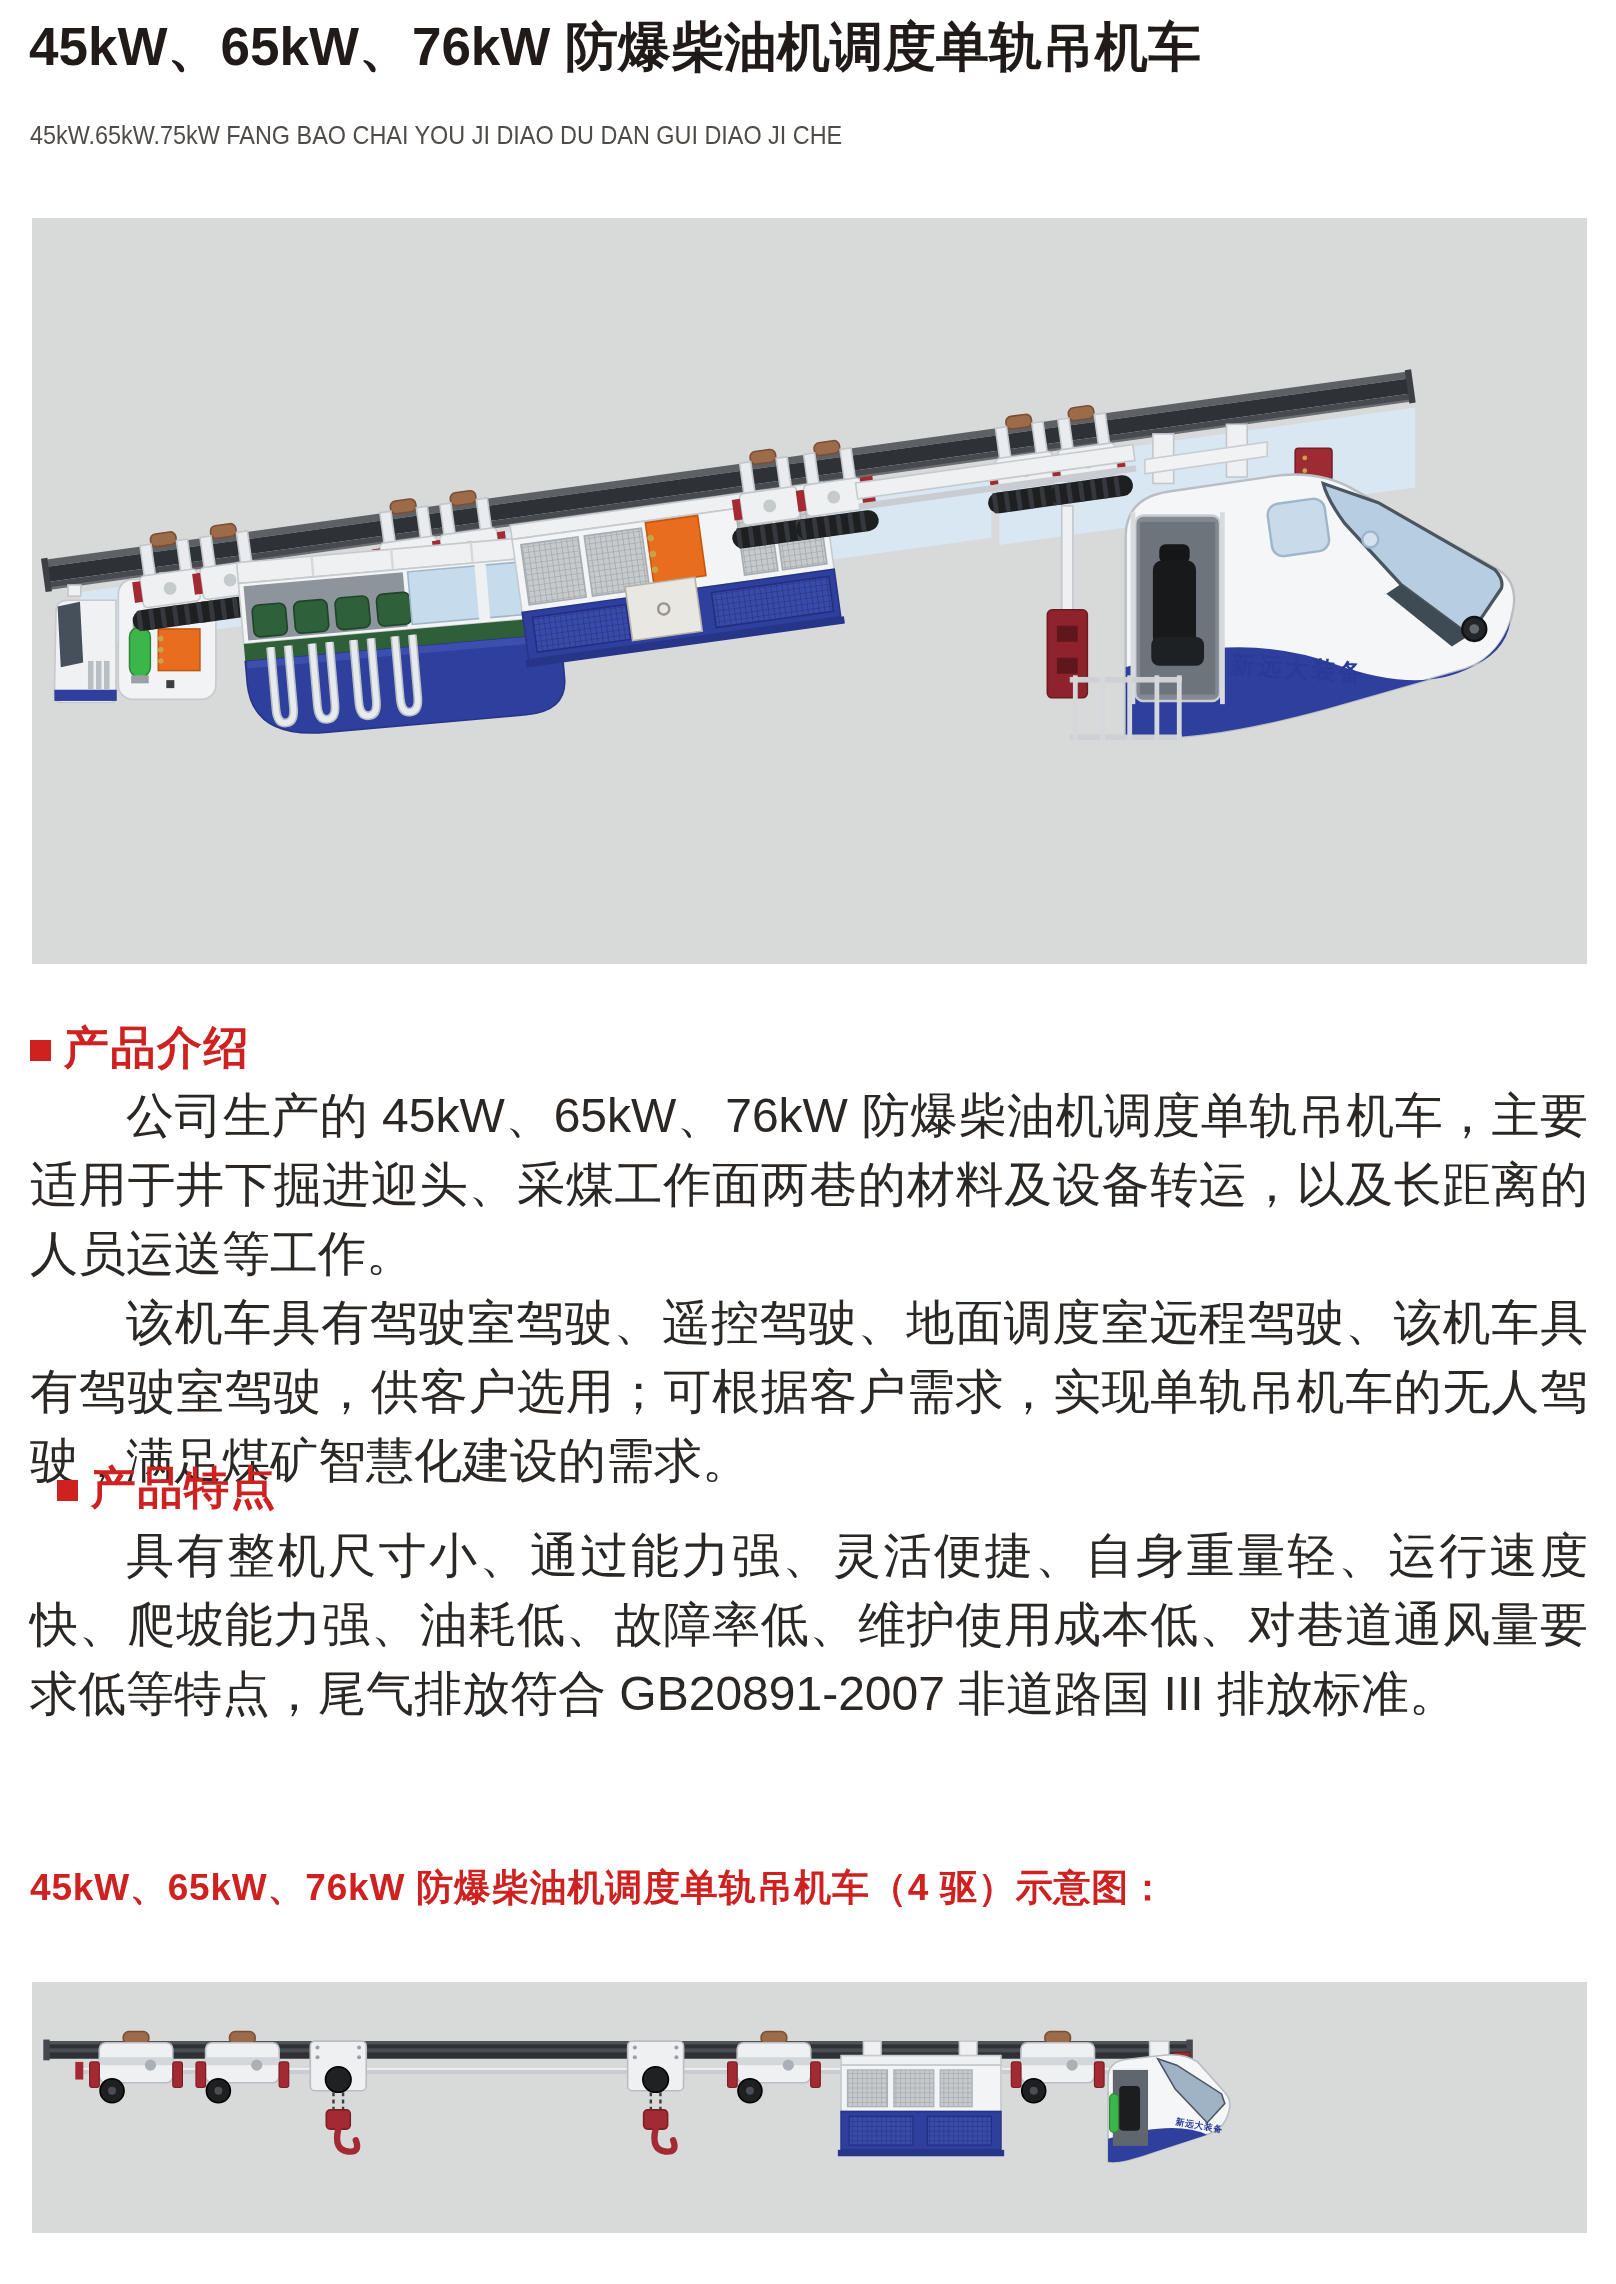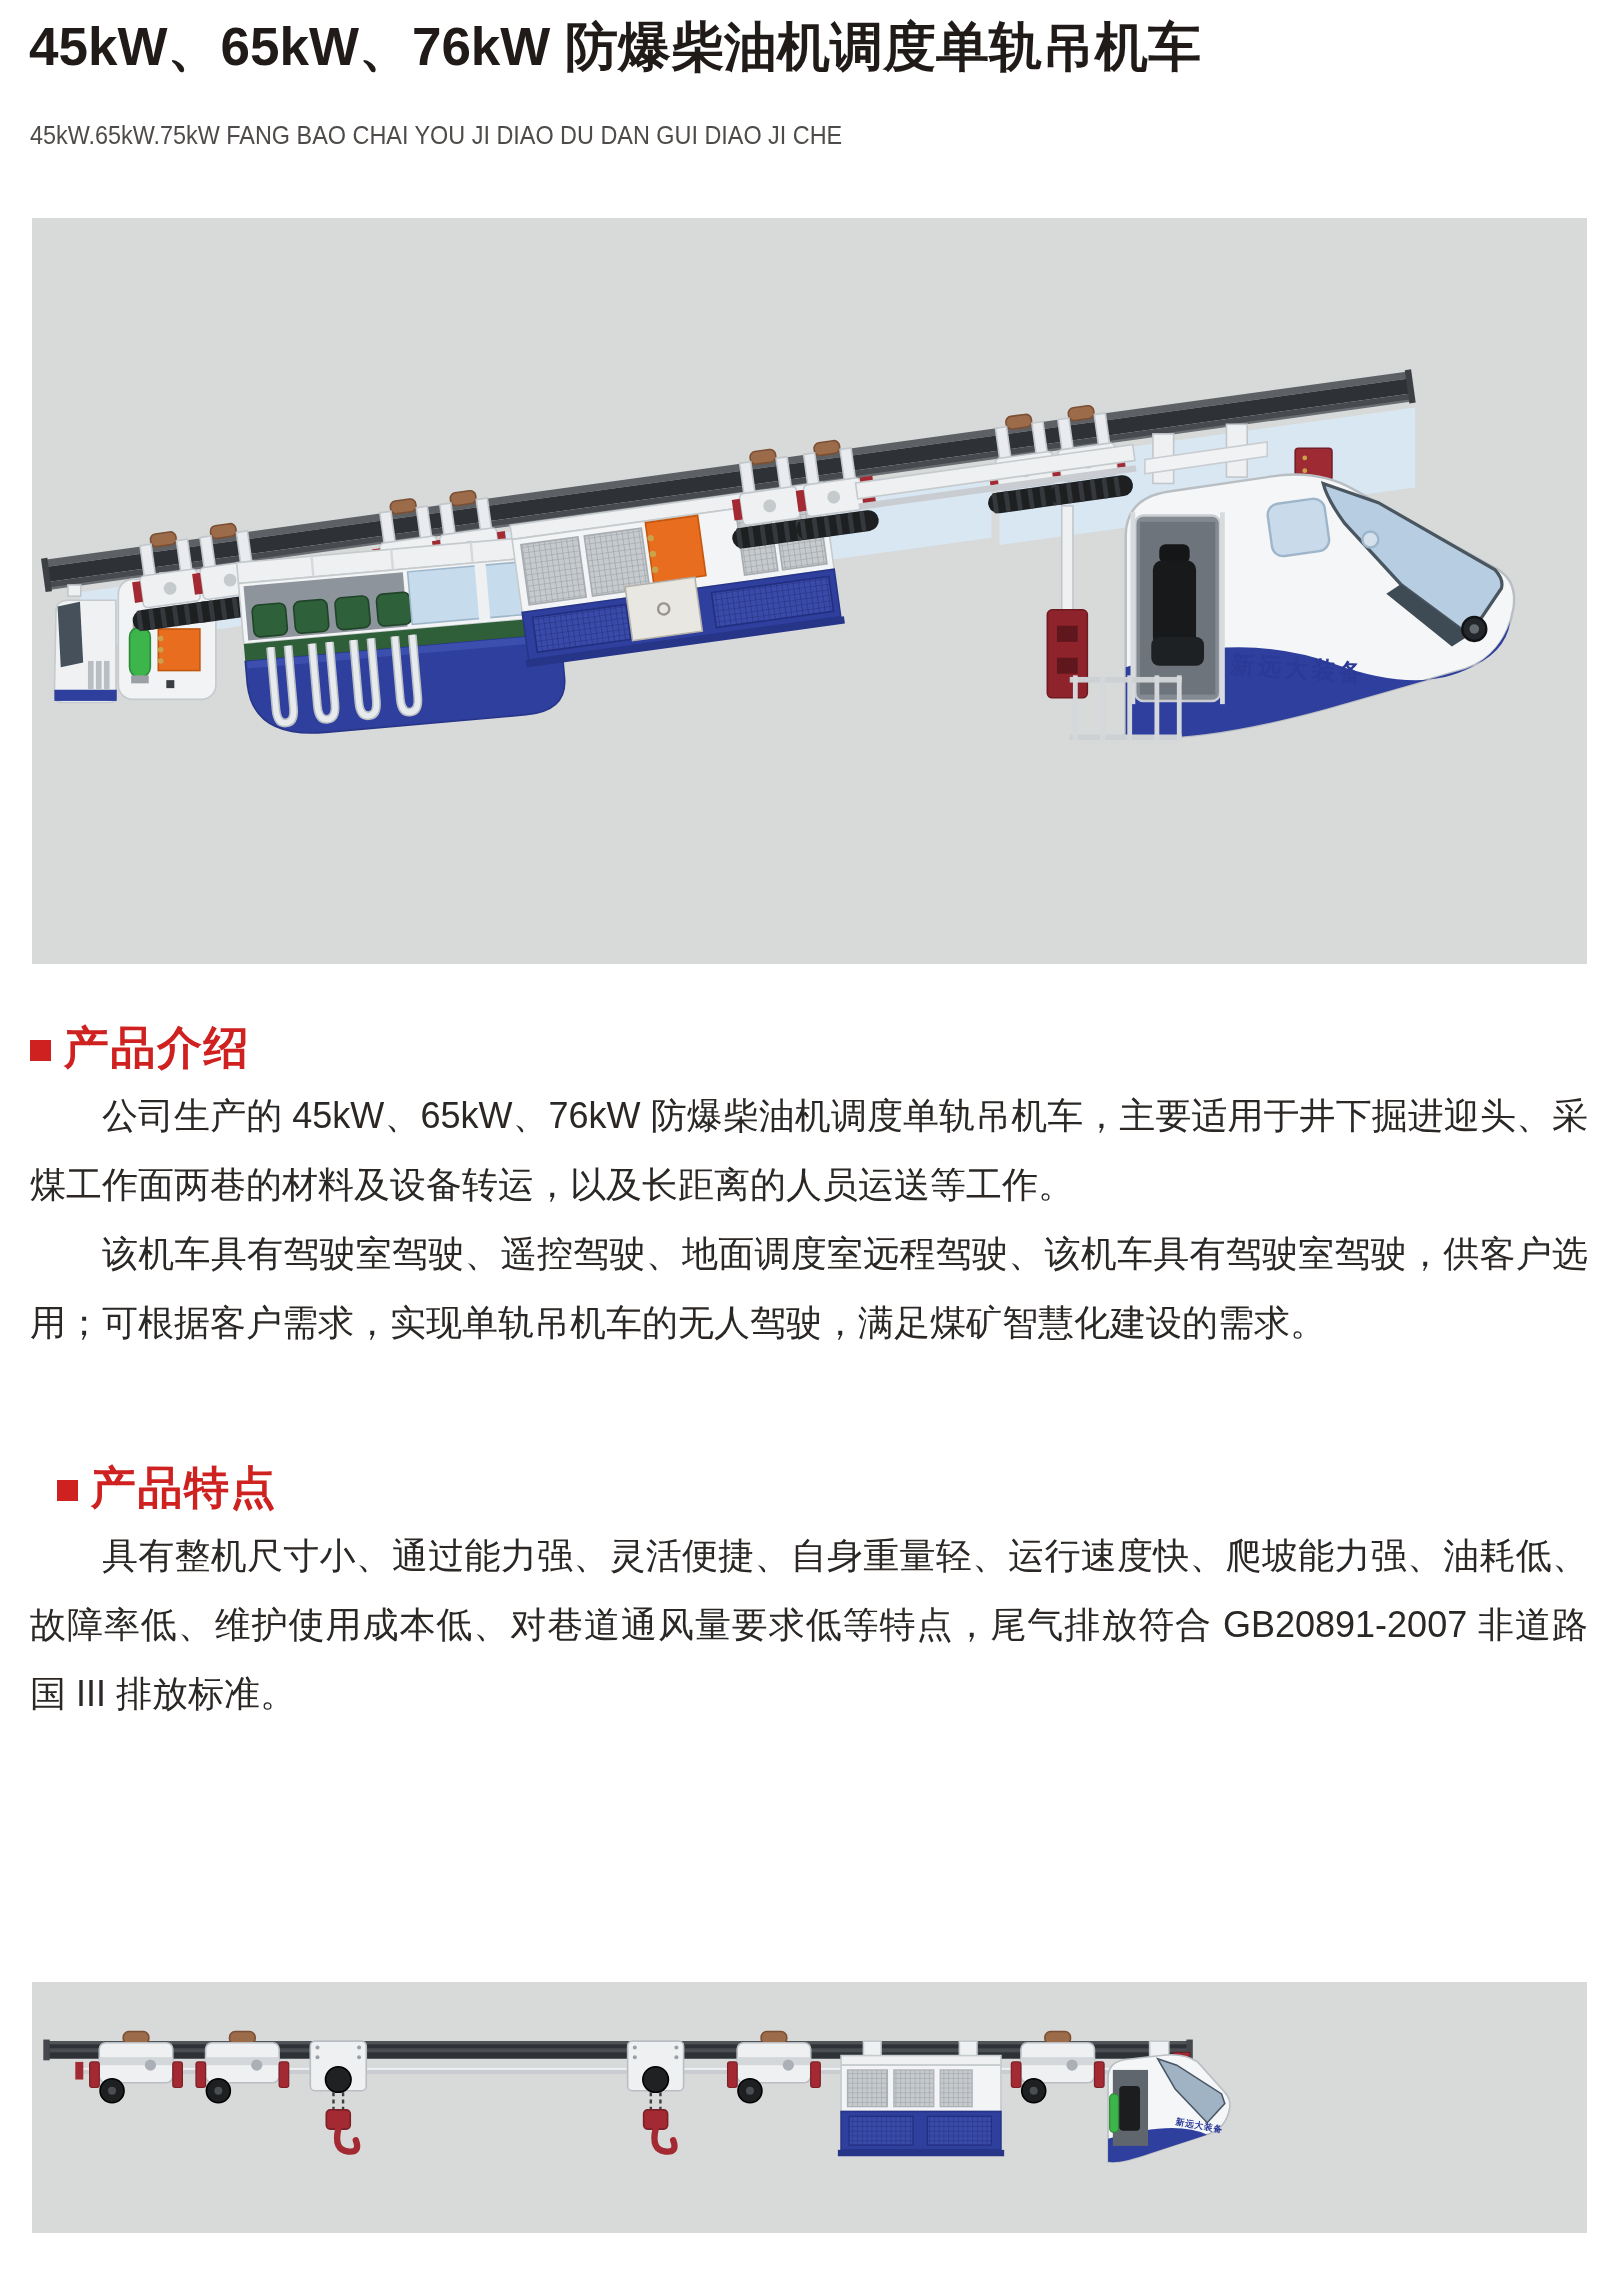--- a/index.html
+++ b/index.html
@@ -26,21 +26,21 @@
     left:30px;display:flex;align-items:center;gap:12.8px;
   }
   .sec-heading .sq{
     width:21px;height:21px;background:#ce2120;flex:0 0 auto;margin-top:4.8px;
   }
   .sec-heading .txt{
     font-size:45px;font-weight:bold;color:#ce2120;letter-spacing:1.6px;line-height:1.1;
   }
   .bodytext{
     left:30px;width:1558px;
-    font-size:36px;line-height:69px;color:#2b2725;text-align:justify;
+    font-size:48px;line-height:69px;color:#2b2725;text-align:justify;
   }
   .bodytext p{margin:0;text-indent:2em;}
   .diagram-caption{
     left:30px;top:1863px;width:1559px;
     font-size:37px;font-weight:bold;color:#ce2120;letter-spacing:0.8px;white-space:nowrap;
   }
 </style>
 </head>
 <body>
 
@@ -229,20 +229,21 @@
   </div>
 
   <div class="abs sec-heading" style="top:1463px;margin-left:27px;">
     <span class="sq"></span>
     <span class="txt">产品特点</span>
   </div>
   <div class="abs bodytext" style="top:1521px;">
     <p>具有整机尺寸小、通过能力强、灵活便捷、自身重量轻、运行速度快、爬坡能力强、油耗低、故障率低、维护使用成本低、对巷道通风量要求低等特点，尾气排放符合 GB20891-2007 非道路国 III 排放标准。</p>
   </div>
 
+  <div class="abs diagram-caption">45kW、65kW、76kW 防爆柴油机调度单轨吊机车（4 驱）示意图：</div>
 
   <div class="abs imgbox" style="left:32px;top:1982px;width:1555px;height:251px;">
     <svg width="1555" height="251" viewBox="0 0 1945 314">
       <defs>
         <pattern id="meshG2" width="6" height="6" patternUnits="userSpaceOnUse">
           <rect width="6" height="6" fill="#c6cacd"></rect>
           <path d="M0 0H6M0 0V6" stroke="#979da2" stroke-width="1.2"></path>
         </pattern>
         <pattern id="meshB2" width="6" height="6" patternUnits="userSpaceOnUse">
           <rect width="6" height="6" fill="#3a4aa8"></rect>

